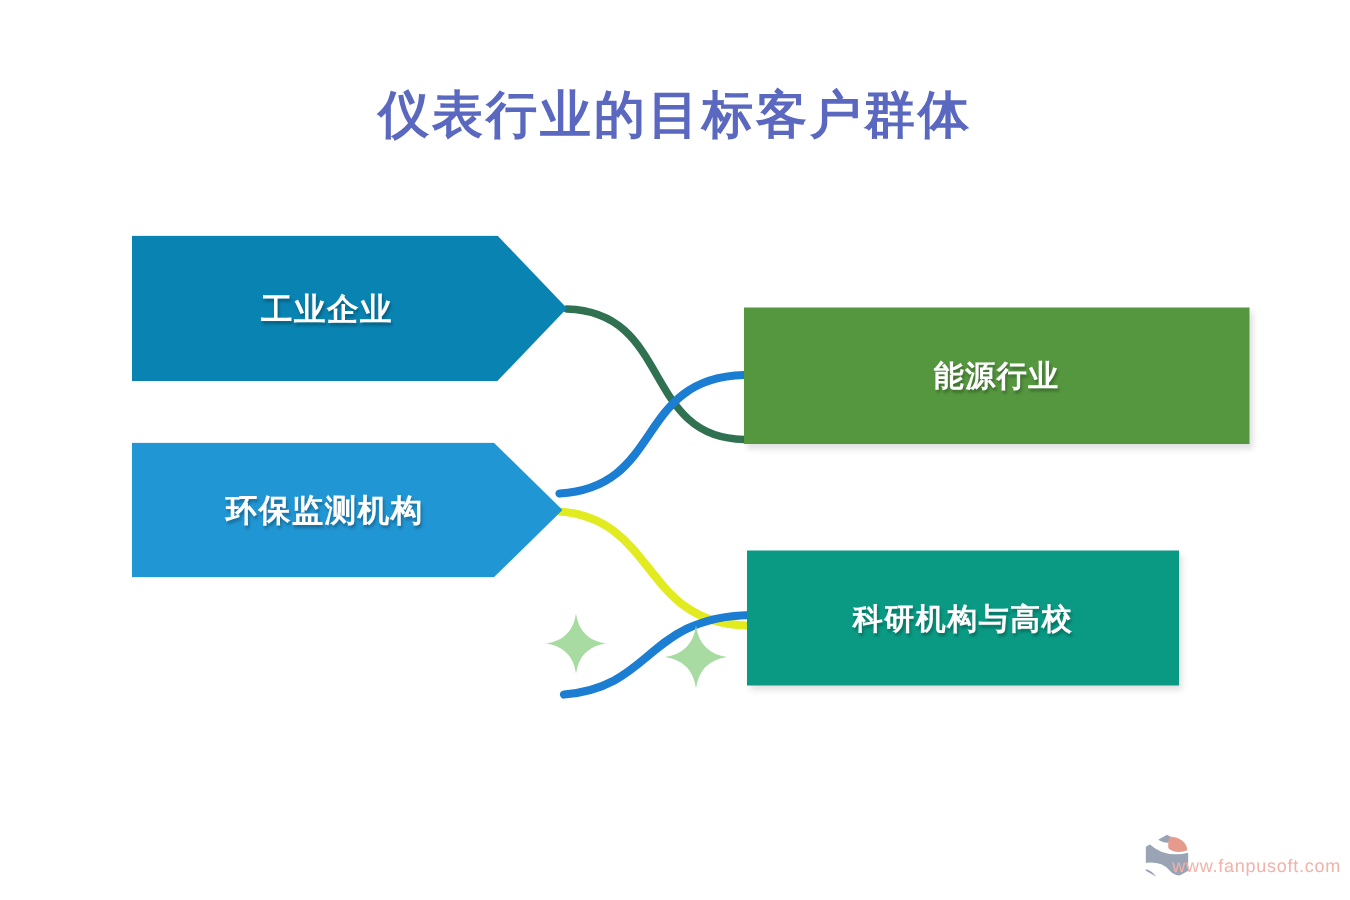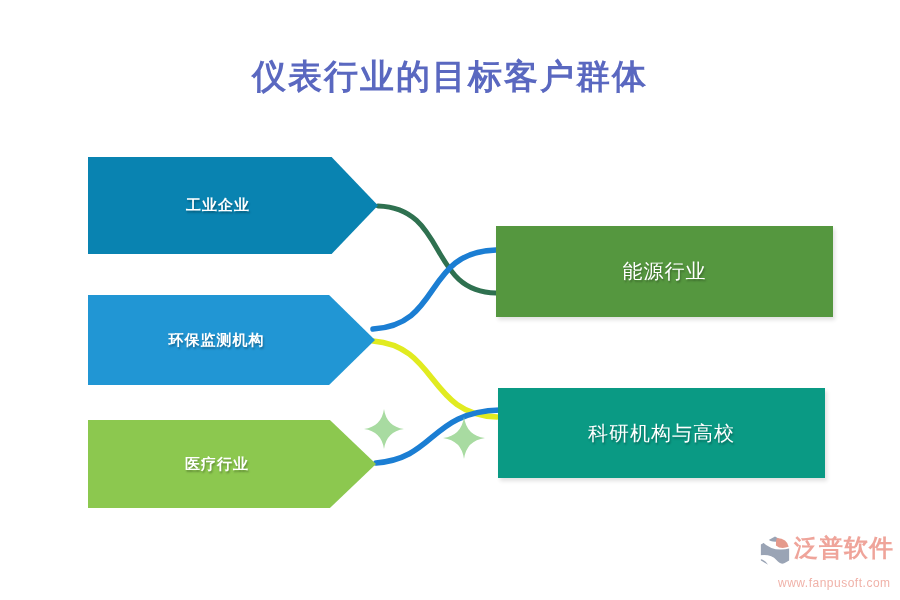--- a/index.html
+++ b/index.html
@@ -8,37 +8,36 @@
     font-family:"Liberation Sans","DejaVu Sans",sans-serif;overflow:hidden;
   }
   .title{
     position:absolute;top:54px;left:0;width:100%;margin:0;
     text-align:center;font-size:34px;font-weight:bold;color:#5A68C0;
     letter-spacing:2px;
   }
   .overlay{position:absolute;left:0;top:0;width:900px;height:600px;}
   .arrow{
     position:absolute;display:flex;align-items:center;justify-content:center;
-    color:#ffffff;font-weight:bold;font-size:15px;letter-spacing:1px;
+    color:#ffffff;font-weight:bold;font-size:21px;letter-spacing:1px;
     clip-path:polygon(0 0, 84% 0, 100% 50%, 84% 100%, 0 100%);
     padding-right:30px;box-sizing:border-box;
     text-shadow:1px 2px 2px rgba(0,0,0,0.28);
   }
   .arrow-industrial{left:88px;top:157px;width:290px;height:97px;background:#0983B1;}
   .arrow-environmental{left:88px;top:295px;width:287px;height:90px;background:#2196D4;align-items:center;}
   .arrow-medical{left:88px;top:420px;width:288px;height:88px;background:#8CC84F;}
   .box{
     position:absolute;display:flex;align-items:center;justify-content:center;
-    color:#ffffff;font-weight:normal;font-size:20px;letter-spacing:1px;
+    color:#ffffff;font-weight:bold;font-size:20px;letter-spacing:1px;
     text-shadow:1px 2px 2px rgba(0,0,0,0.28);
     box-shadow:2px 3px 4px rgba(0,0,0,0.12);
-    margin-top:21px;
   }
   .box-energy{left:496px;top:205px;width:337px;height:91px;background:#55973F;}
-  .box-research{left:498px;top:367px;width:327px;height:90px;background:#0A9A84;text-align:right;}
+  .box-research{left:498px;top:367px;width:288px;height:90px;background:#0A9A84;text-align:right;}
   .shape-shadow{filter:drop-shadow(2px 3px 2px rgba(0,0,0,0.15));}
   .watermark{
     position:absolute;right:6px;bottom:10px;display:flex;align-items:flex-start;gap:3px;
   }
   .wm-text{display:flex;flex-direction:column;align-items:flex-start;}
   .wm-brand{font-size:24px;font-weight:bold;color:#EFA49A;letter-spacing:1px;line-height:1.1;}
   .wm-url{font-size:12px;color:#F0B2A9;letter-spacing:0.5px;margin-top:15px;margin-left:-16px;}
 </style>
 </head>
 <body>
@@ -57,37 +56,33 @@
     <path fill="#A8DBA1" d="M384 409 Q386.5 426.5 404 429 Q386.5 431.5 384 449 Q381.5 431.5 364 429 Q381.5 426.5 384 409 Z"></path>
     <path fill="#A8DBA1" d="M464 417 Q466.5 435.5 485 438 Q466.5 440.5 464 459 Q461.5 440.5 443 438 Q461.5 435.5 464 417 Z"></path>
   </svg>
 
   <div class="arrow arrow-industrial shape-shadow">
     <span>工业企业</span>
   </div>
   <div class="arrow arrow-environmental shape-shadow">
     <span>环保监测机构</span>
   </div>
-  <div class="arrow arrow-medical shape-shadow">
-    <span>医疗行业</span>
-  </div>
 
   <div class="box box-energy">
     <span>能源行业</span>
   </div>
   <div class="box box-research">
     <span>科研机构与高校</span>
   </div>
 
   <div class="watermark">
     <svg width="32" height="35" viewBox="0 0 34 36">
       <path d="M17 1 L32 9.5 V26.5 L17 35 L2 26.5 V9.5 Z" fill="#9AA4B5"></path>
       <path d="M4 7 Q15 18 33 13.5 L33 9 L25 4.5 Q15 9.5 8 2.5 Z" fill="#ffffff"></path>
       <path d="M1 21 Q13 19.5 18.5 26 Q22.5 31 28 29.5 L17 36 L10 32 Q7 26 1 25 Z" fill="#ffffff"></path>
       <path d="M19 2.5 Q30 3 31.5 12 Q23 15 18 10.5 Q17.5 5.5 19 2.5 Z" fill="#E59A8C"></path>
     </svg>
     <div class="wm-text">
-      <span class="wm-brand">泛普软件</span>
       <span class="wm-url">www.fanpusoft.com</span>
     </div>
   </div>
 
 </div>
 
 </body></html>

